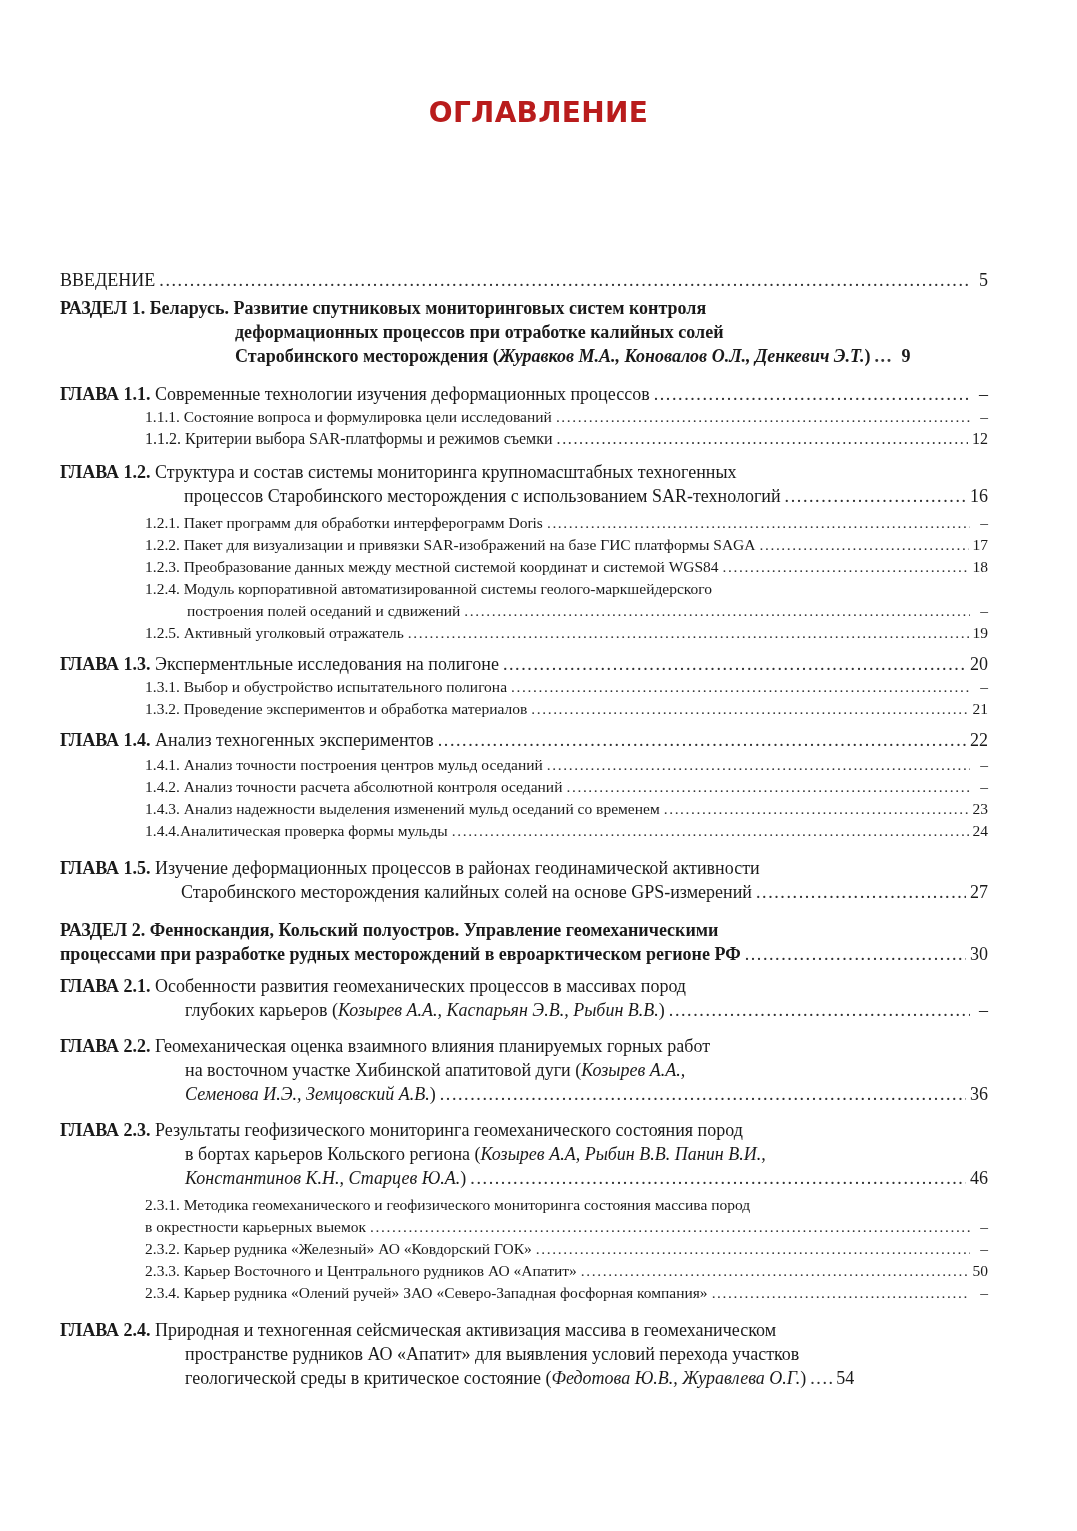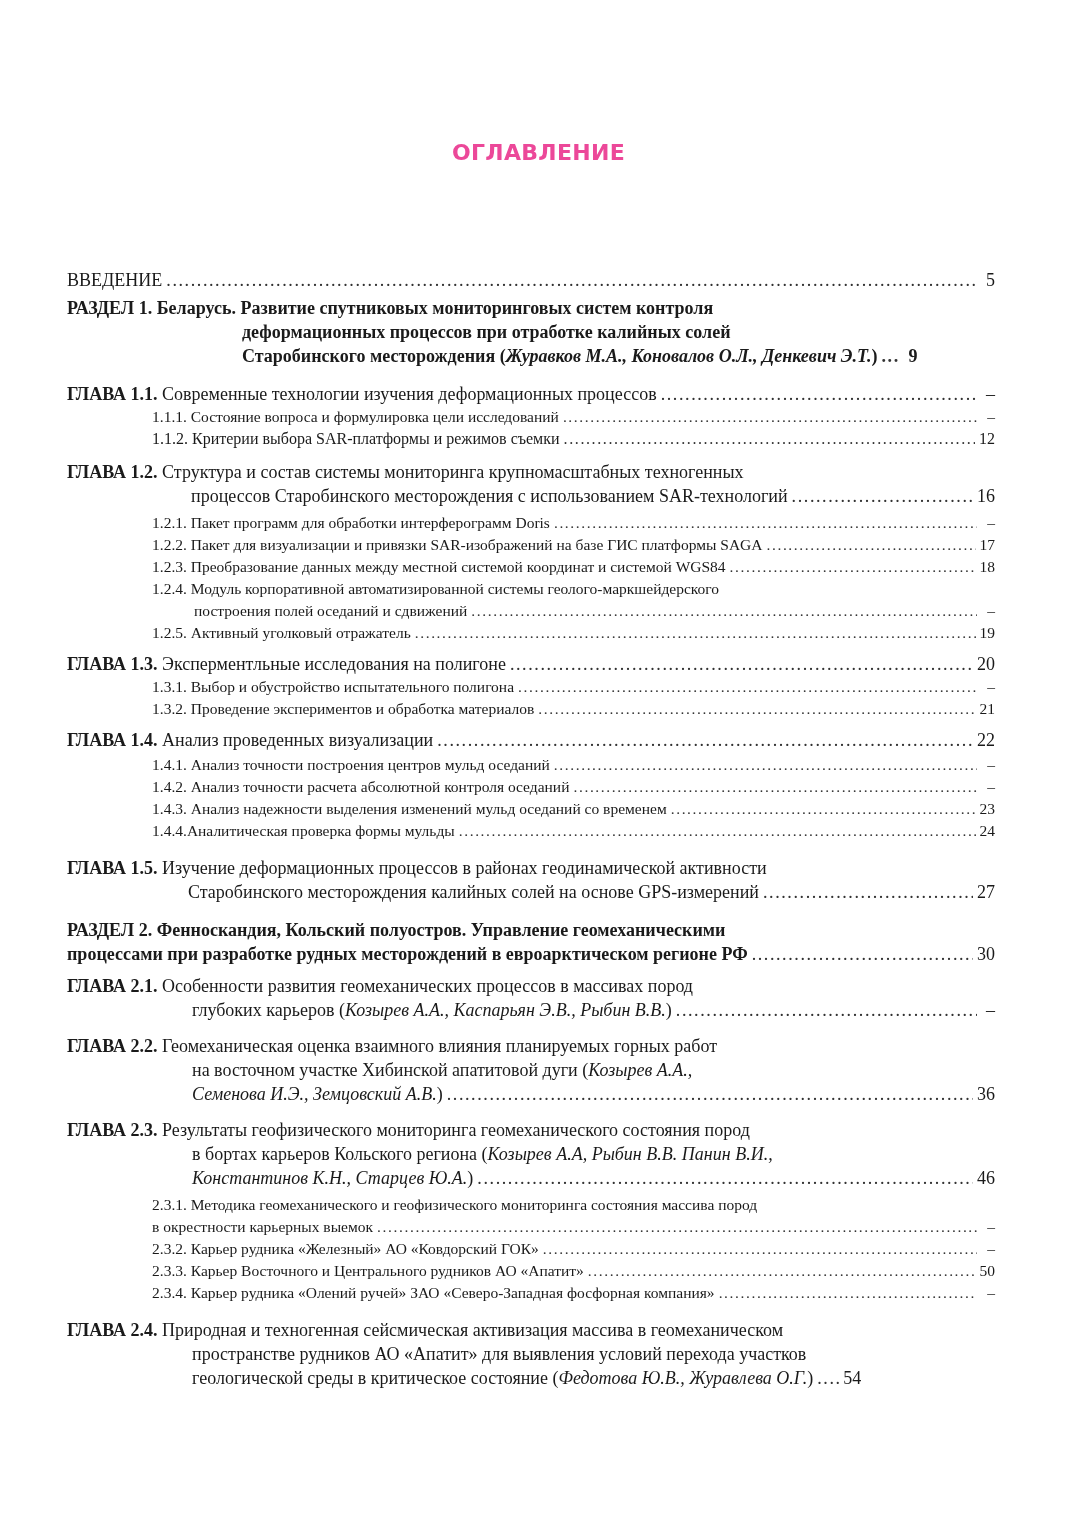--- a/index.html
+++ b/index.html
@@ -2,24 +2,24 @@
 <html><head>
   <meta charset="utf-8">
   <style>
     html, body { margin: 0; padding: 0; background: #ffffff; }
     body {
       width: 1077px; height: 1531px; position: relative; overflow: hidden;
       font-family: "Liberation Serif", serif; color: #1a1a1a;
     }
     .page-title {
       position: absolute; top: 96px; left: 0; width: 1077px; text-align: center;
-      font-family: "DejaVu Sans", sans-serif; font-weight: bold; font-size: 22px;
-      letter-spacing: 0.3px; color: #ec4899; margin-top: 44px;
+      font-family: "DejaVu Sans", sans-serif; font-weight: bold; font-size: 28px;
+      letter-spacing: 0.3px; color: #b91c1c;
     }
-    .toc { position: absolute; left: 67px; top: 268px; width: 928px; }
+    .toc { position: absolute; left: 60px; top: 268px; width: 928px; }
     .entry { position: relative; font-size: 18px; line-height: 24px; }
     .entry .line { display: flex; align-items: baseline; white-space: nowrap; }
     .entry .txt { flex: 0 0 auto; }
     .entry .leader {
       flex: 1 1 auto; overflow: hidden; white-space: nowrap;
       margin: 0 4px; letter-spacing: 1.6px; color: #333;
     }
     .entry .leader::before { content: "................................................................................................................................................................................................................................................"; }
     .entry .pg { flex: 0 0 auto; text-align: right; min-width: 14px; }
     .lbl { font-weight: bold; }
@@ -155,21 +155,21 @@
   <div class="entry sub">
     <div class="line">
         <span class="txt">1.3.2. Проведение экспериментов и обработка материалов</span>
         <span class="leader"></span>
         <span class="pg">21</span>
       </div>
   </div>
 
   <div class="entry chapter">
     <div class="line">
-      <span class="txt"><span class="lbl">ГЛАВА 1.4.</span> <span>Анализ проведенных визуализации</span></span>
+      <span class="txt"><span class="lbl">ГЛАВА 1.4.</span> <span>Анализ техногенных экспериментов</span></span>
       <span class="leader"></span>
       <span class="pg">22</span>
     </div>
   </div>
   <div class="entry sub" style="margin-top:2px;">
     <div class="line">
         <span class="txt">1.4.1. Анализ точности построения центров мульд оседаний</span>
         <span class="leader"></span>
         <span class="pg">–</span>
       </div>

